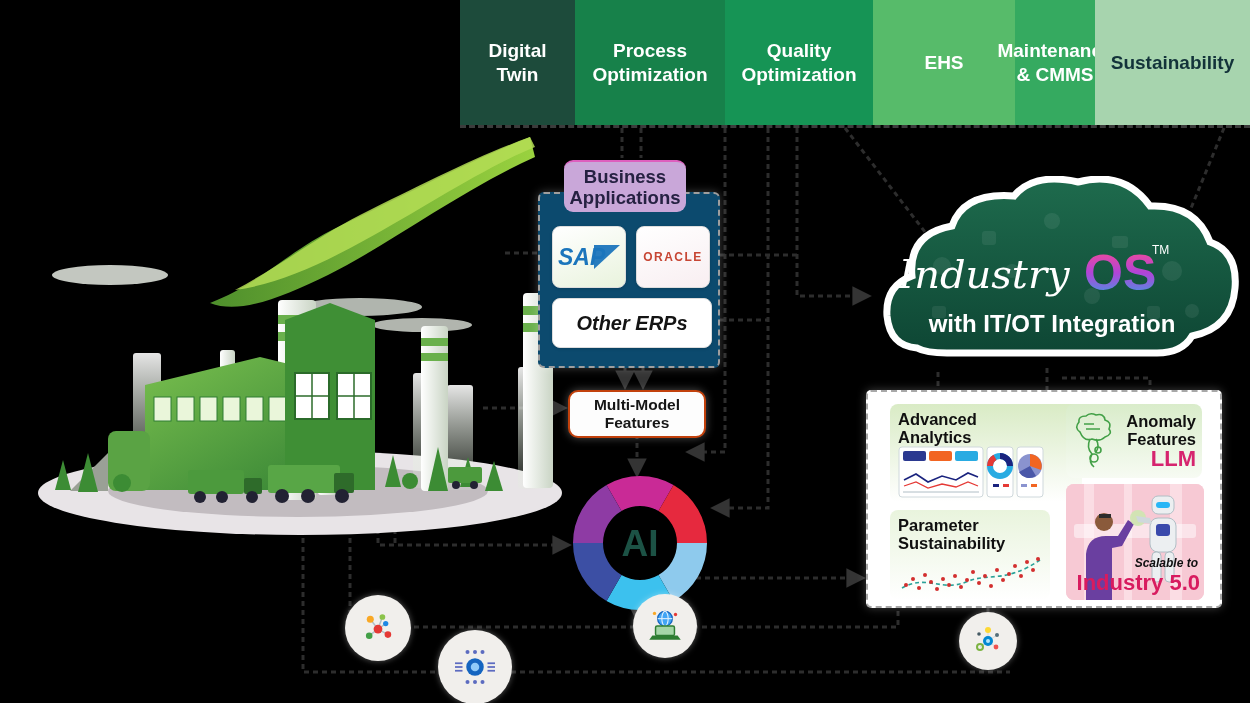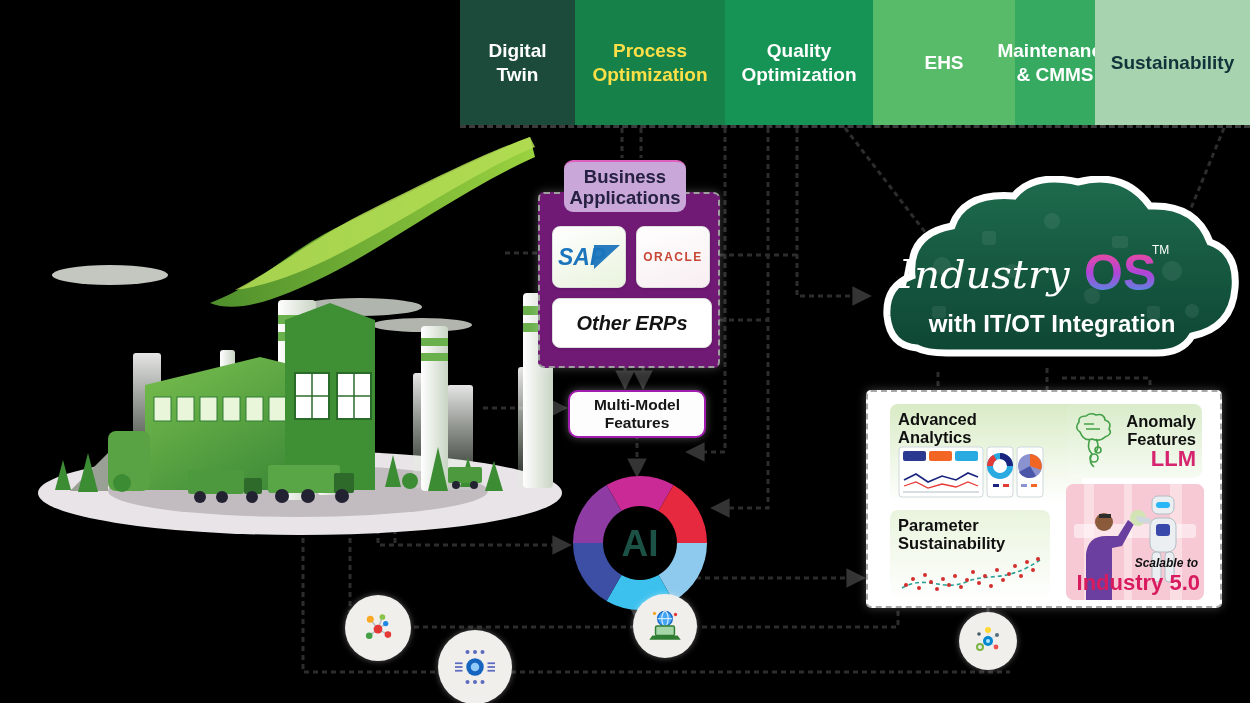--- a/index.html
+++ b/index.html
@@ -9,38 +9,38 @@
   #topbar{position:absolute;left:460px;top:0;width:790px;height:128px;display:flex;
           border-bottom:3px dashed #3c3c3c;box-sizing:border-box;}
   .seg{display:flex;align-items:center;justify-content:center;text-align:center;
        font-weight:bold;font-size:19px;line-height:1.25;padding:0 6px;box-sizing:border-box;}
   .seg:nth-child(1){width:115px;}.seg:nth-child(2){width:150px;}
   .seg:nth-child(3){width:148px;}.seg:nth-child(4){width:142px;}
   .seg:nth-child(5){width:80px;}.seg:nth-child(6){width:155px;}
   
   #wires{position:absolute;left:0;top:0;z-index:1;}
   
-  #erp-box{position:absolute;left:538px;top:192px;width:182px;height:176px;background:#701a75;
+  #erp-box{position:absolute;left:538px;top:192px;width:182px;height:176px;background:#0c4a6e;
            border:2px dashed #9e9e9e;border-radius:6px;z-index:2;box-sizing:border-box;
            box-shadow:0 0 10px rgba(255,255,255,.25);}
   #biz-label{position:absolute;left:564px;top:160px;width:122px;height:50px;background:#c9a7d9;
              border-radius:9px;border-top:2px solid #dd5fbe;z-index:3;display:flex;align-items:center;
              justify-content:center;text-align:center;font-weight:bold;font-size:18.5px;
              line-height:1.15;color:#262142;}
   .erp-tiles{position:absolute;left:12px;top:32px;width:158px;display:flex;gap:10px;}
   .tile{height:60px;border:1px solid #ddd;border-radius:8px;flex:1;display:flex;
         align-items:center;justify-content:center;box-shadow:0 1px 3px rgba(0,0,0,.15);}
   .tile.sap{background:linear-gradient(160deg,#ffffff, #e9f3dd);}
   .tile.oracle{background:linear-gradient(160deg,#ffffff,#f8eef1);}
   #other-erps{position:absolute;left:12px;top:104px;width:158px;height:48px;border:1px solid #ddd;
               border-radius:8px;display:flex;align-items:center;justify-content:center;
               font-weight:bold;font-size:20px;color:#141414;background:#fff;
               box-shadow:0 1px 3px rgba(0,0,0,.15);font-style:italic;}
   #mm-box{position:absolute;left:568px;top:390px;width:134px;height:44px;background:#fdfdfd;
-          border:2px solid #a21caf;border-radius:10px;z-index:3;display:flex;align-items:center;
+          border:2px solid #c2410c;border-radius:10px;z-index:3;display:flex;align-items:center;
           justify-content:center;text-align:center;font-weight:bold;font-size:15.5px;
           line-height:1.15;color:#161616;box-shadow:0 0 8px rgba(255,255,255,.3);}
   
   #cloud{position:absolute;left:862px;top:176px;z-index:2;}
   
   #ai{position:absolute;left:570px;top:473px;z-index:3;}
   
   #panel{position:absolute;left:866px;top:390px;width:356px;height:218px;background:#fff;
          border:2px dashed #a8a8a8;border-radius:5px;z-index:2;box-sizing:border-box;
          box-shadow:0 0 10px rgba(255,255,255,.25);}
@@ -102,21 +102,21 @@
       <path d="M303,520 V672 H1010"></path>
       <path d="M395,520 V545"></path>
       <path d="M640,610 V624" marker-end="url(#arw)"></path>
       <path d="M660,578 H862" marker-end="url(#arw)"></path>
       <path d="M988,608 V660" marker-end="url(#arw)"></path>
     </g>
   </svg>
 
   <div id="topbar">
     <div class="seg" style="background: rgb(29, 75, 59); color: rgb(255, 255, 255);">Digital Twin</div>
-    <div class="seg" style="background: rgb(23, 129, 74); color: #fde047;">Process Optimization</div>
+    <div class="seg" style="background: rgb(23, 129, 74); color: #ffffff;">Process Optimization</div>
     <div class="seg" style="background: rgb(22, 148, 85); color: rgb(255, 255, 255);">Quality Optimization</div>
     <div class="seg" style="background: rgb(87, 187, 106); color: rgb(255, 255, 255);">EHS</div>
     <div class="seg" style="background: rgb(53, 170, 96); color: rgb(255, 255, 255);">Maintenance &amp; CMMS</div>
     <div class="seg" style="background: rgb(167, 212, 174); color: rgb(19, 51, 58);">Sustainability</div>
   </div>
 
   <svg id="factory" width="545" height="410" viewBox="0 0 545 410">
     <defs>
       <linearGradient id="pale" x1="0" y1="0" x2="0" y2="1">
         <stop offset="0" stop-color="#ffffff" stop-opacity=".9"></stop>

